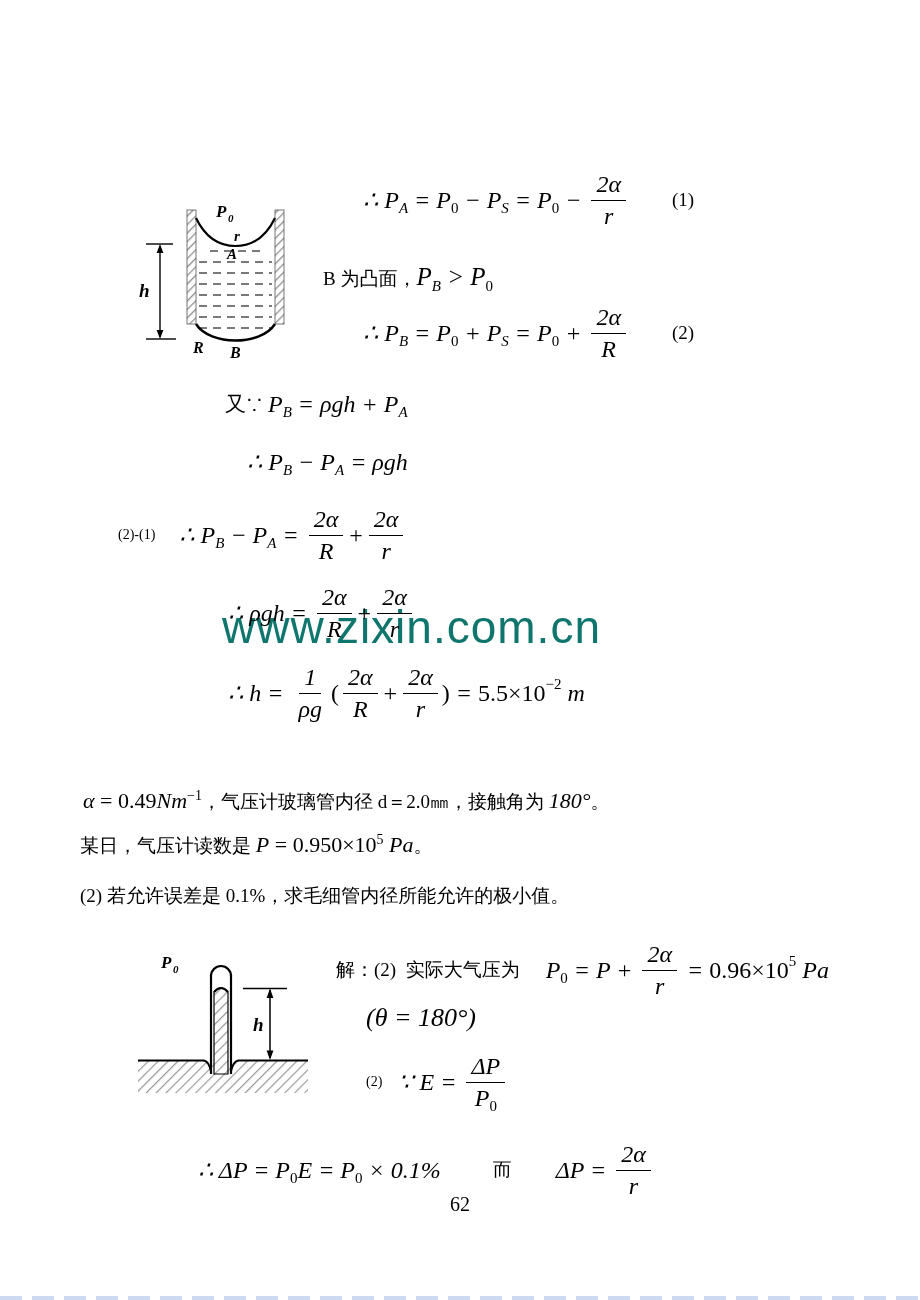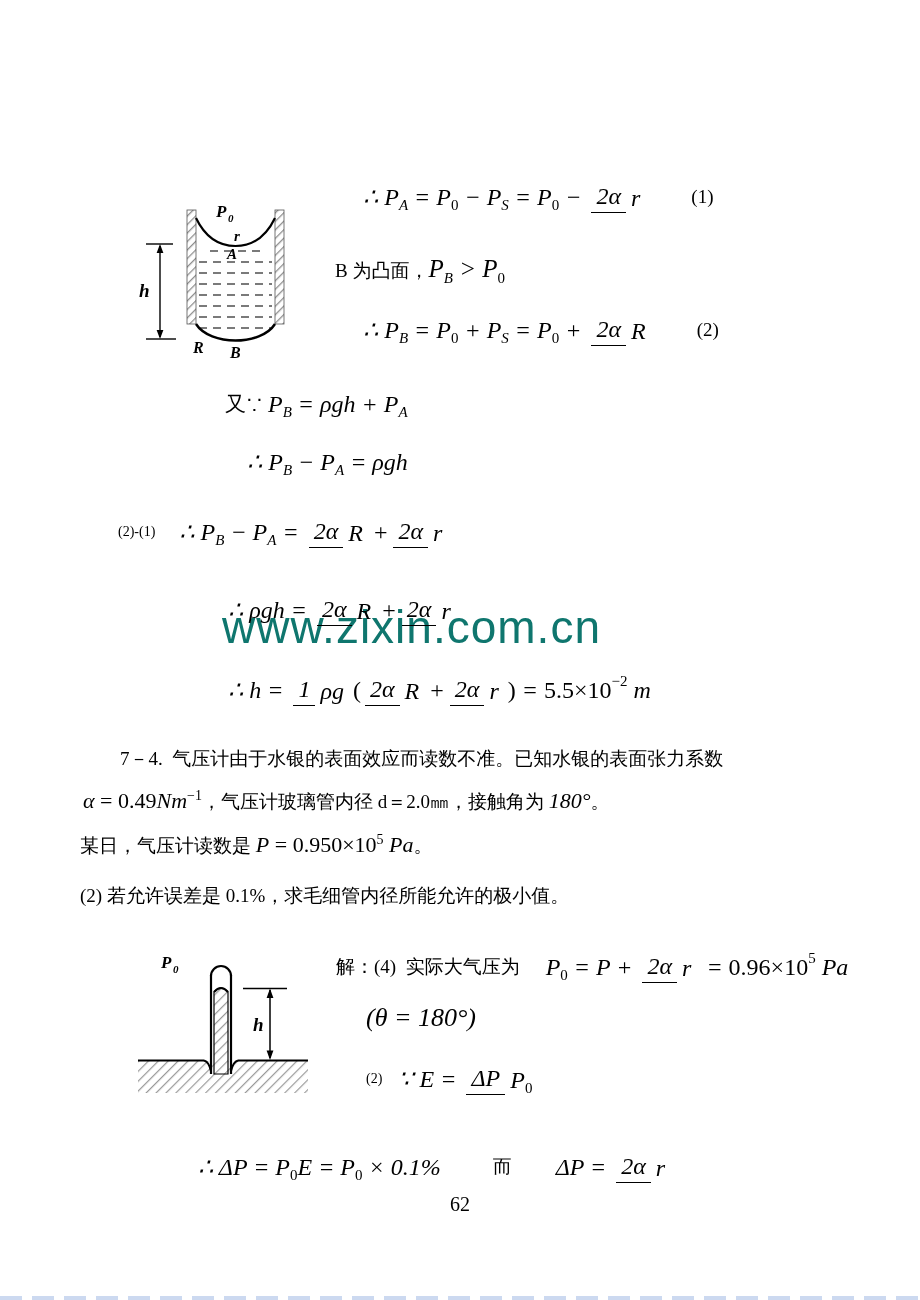--- a/index.html
+++ b/index.html
@@ -16,21 +16,21 @@
   .mxs0{font-size:15px;font-style:normal;position:relative;top:6px;}
   .num{font-style:normal;}
   .sp2{font-size:14px;font-style:normal;position:relative;top:-8px;}
   
   .eq{display:flex;align-items:center;white-space:pre;font-size:24px;}
   .eq .m{font-style:italic;}
   .eq .up{font-style:normal;}
   .sb{font-size:15px;font-style:italic;position:relative;top:8px;}
   .sbu{font-size:15px;font-style:normal;position:relative;top:8px;}
   .sp{font-size:15px;font-style:normal;position:relative;top:-9px;}
-  .frac{display:inline-flex;flex-direction:row;align-items:center;margin:12px 4px;}
+  .frac{display:inline-flex;flex-direction:column;align-items:center;margin:0 4px;}
   .frac .fn{display:block;padding:0 5px 1px;border-bottom:1.6px solid #000;line-height:1.2;font-style:italic;}
   .frac .fd{display:block;padding:1px 5px 0;line-height:1.2;font-style:italic;}
   .frac .fdw{display:inline;}
   .tag{font-style:normal;font-size:19px;margin-left:42px;}
   .pre{font-style:normal;font-size:14px;margin-right:24px;}
   .plus{font-style:normal;margin:0 2px;}
   #wm{color:#0f766e;font-family:"Liberation Sans","DejaVu Sans",sans-serif;
       font-size:46px;letter-spacing:1px;z-index:1;font-style:normal;}
   #pgno{width:100%;text-align:center;font-size:20px;}
   #bluebar{left:0;top:1296px;width:920px;height:4px;
@@ -81,21 +81,21 @@
     <polygon points="30,143 26.6,134 33.4,134" fill="#000"></polygon>
     <text x="86" y="21" font-size="17" font-style="italic" font-weight="bold">P</text>
     <text x="98" y="26" font-size="11" font-style="italic" font-weight="bold">0</text>
     <text x="104" y="45" font-size="15" font-style="italic" font-weight="bold">r</text>
     <text x="97" y="63" font-size="15" font-style="italic" font-weight="bold">A</text>
     <text x="9" y="101" font-size="19" font-style="italic" font-weight="bold">h</text>
     <text x="63" y="157" font-size="16" font-style="italic" font-weight="bold">R</text>
     <text x="100" y="162" font-size="16" font-style="italic" font-weight="bold">B</text>
   </svg>
 
-  <div class="abs line z1" style="left:323px;top:252px;margin-left:12px;"><span class="cn">B 为凸面，</span><span class="mx">P</span><span class="mxs">B</span><span class="mx"> &gt; P</span><span class="mxs0">0</span></div>
+  <div class="abs line z1" style="left:323px;top:260px;"><span class="cn">B 为凸面，</span><span class="mx">P</span><span class="mxs">B</span><span class="mx"> &gt; P</span><span class="mxs0">0</span></div>
 
   <div class="abs eq z1" style="left:363px;top:303px;">
     <span class="m">∴ P</span><span class="sb">B</span><span class="m"> = P</span><span class="sbu">0</span><span class="m"> + P</span><span class="sb">S</span><span class="m"> = P</span><span class="sbu">0</span><span class="m"> + </span>
     <span class="frac"><span class="fn">2α</span><span class="fd">R</span></span>
     <span class="tag">(2)</span>
   </div>
 
   <div class="abs eq z1" style="left:225px;top:390px;">
     <span class="up" style="font-size:21px">又∵ </span><span class="m">P</span><span class="sb">B</span><span class="m"> = ρgh + P</span><span class="sb">A</span>
   </div>
@@ -123,21 +123,20 @@
     <span class="m">∴ h = </span>
     <span class="frac"><span class="fn">1</span><span class="fd">ρg</span></span>
     <span class="up">(</span>
     <span class="frac"><span class="fn">2α</span><span class="fd">R</span></span>
     <span class="plus">+</span>
     <span class="frac"><span class="fn">2α</span><span class="fd">r</span></span>
     <span class="up">)</span>
     <span class="m"> = </span><span class="num">5.5×10</span><span class="sp">−2</span><span class="m"> m</span>
   </div>
 
-  <div class="abs line z1" style="left:80px;top:746px;width:800px;text-indent:40px;">7－4.  气压计由于水银的表面效应而读数不准。已知水银的表面张力系数</div>
 
   <div class="abs line z1" style="left:83px;top:786px;"><span class="m2">α</span><span class="m2 num"> = </span><span class="m2 num">0.49</span><span class="m2">Nm</span><span class="sp2">−1</span><span class="cn">，气压计玻璃管内径 d＝2.0㎜，接触角为 </span><span class="m2">180°</span><span class="cn">。</span></div>
 
   <div class="abs line z1" style="left:80px;top:830px;"><span class="cn">某日，气压计读数是 </span><span class="m2">P</span><span class="m2 num"> = </span><span class="m2 num">0.950×10</span><span class="sp2">5</span><span class="m2"> Pa</span><span class="cn">。</span></div>
 
   <div class="abs line z1" style="left:80px;top:883px;">(2) 若允许误差是 0.1%，求毛细管内径所能允许的极小值。</div>
 
   <svg class="abs z1" style="left:125px;top:945px;" width="195" height="150" viewBox="0 0 195 150">
     <defs>
       <pattern id="hg" width="7" height="7" patternUnits="userSpaceOnUse" patternTransform="rotate(45)">
@@ -160,21 +159,21 @@
       <line x1="145" y1="45" x2="145" y2="113"></line>
     </g>
     <polygon points="145,43.5 141.6,53 148.4,53" fill="#000"></polygon>
     <polygon points="145,115 141.6,105.5 148.4,105.5" fill="#000"></polygon>
     <text x="36" y="23" font-size="17" font-style="italic" font-weight="bold">P</text>
     <text x="48" y="28" font-size="11" font-style="italic" font-weight="bold">0</text>
     <text x="128" y="86" font-size="19" font-style="italic" font-weight="bold">h</text>
   </svg>
 
   <div class="abs eq z1" style="left:336px;top:940px;">
-    <span class="up" style="font-size:19px;margin-right:26px;">解：(4)  实际大气压为</span>
+    <span class="up" style="font-size:19px;margin-right:26px;">解：(2)  实际大气压为</span>
     <span class="m">P</span><span class="sbu">0</span><span class="m"> = P + </span>
     <span class="frac"><span class="fn">2α</span><span class="fd">r</span></span>
     <span class="m"> = </span><span class="num">0.96×10</span><span class="sp">5</span><span class="m"> Pa</span>
   </div>
 
   <div class="abs z1" style="left:366px;top:1003px;font-size:26px;font-style:italic;white-space:pre;">(θ = 180°)</div>
 
   <div class="abs eq z1" style="left:366px;top:1052px;">
     <span class="pre" style="margin-right:16px;">(2)</span>
     <span class="m">∵ E = </span>

